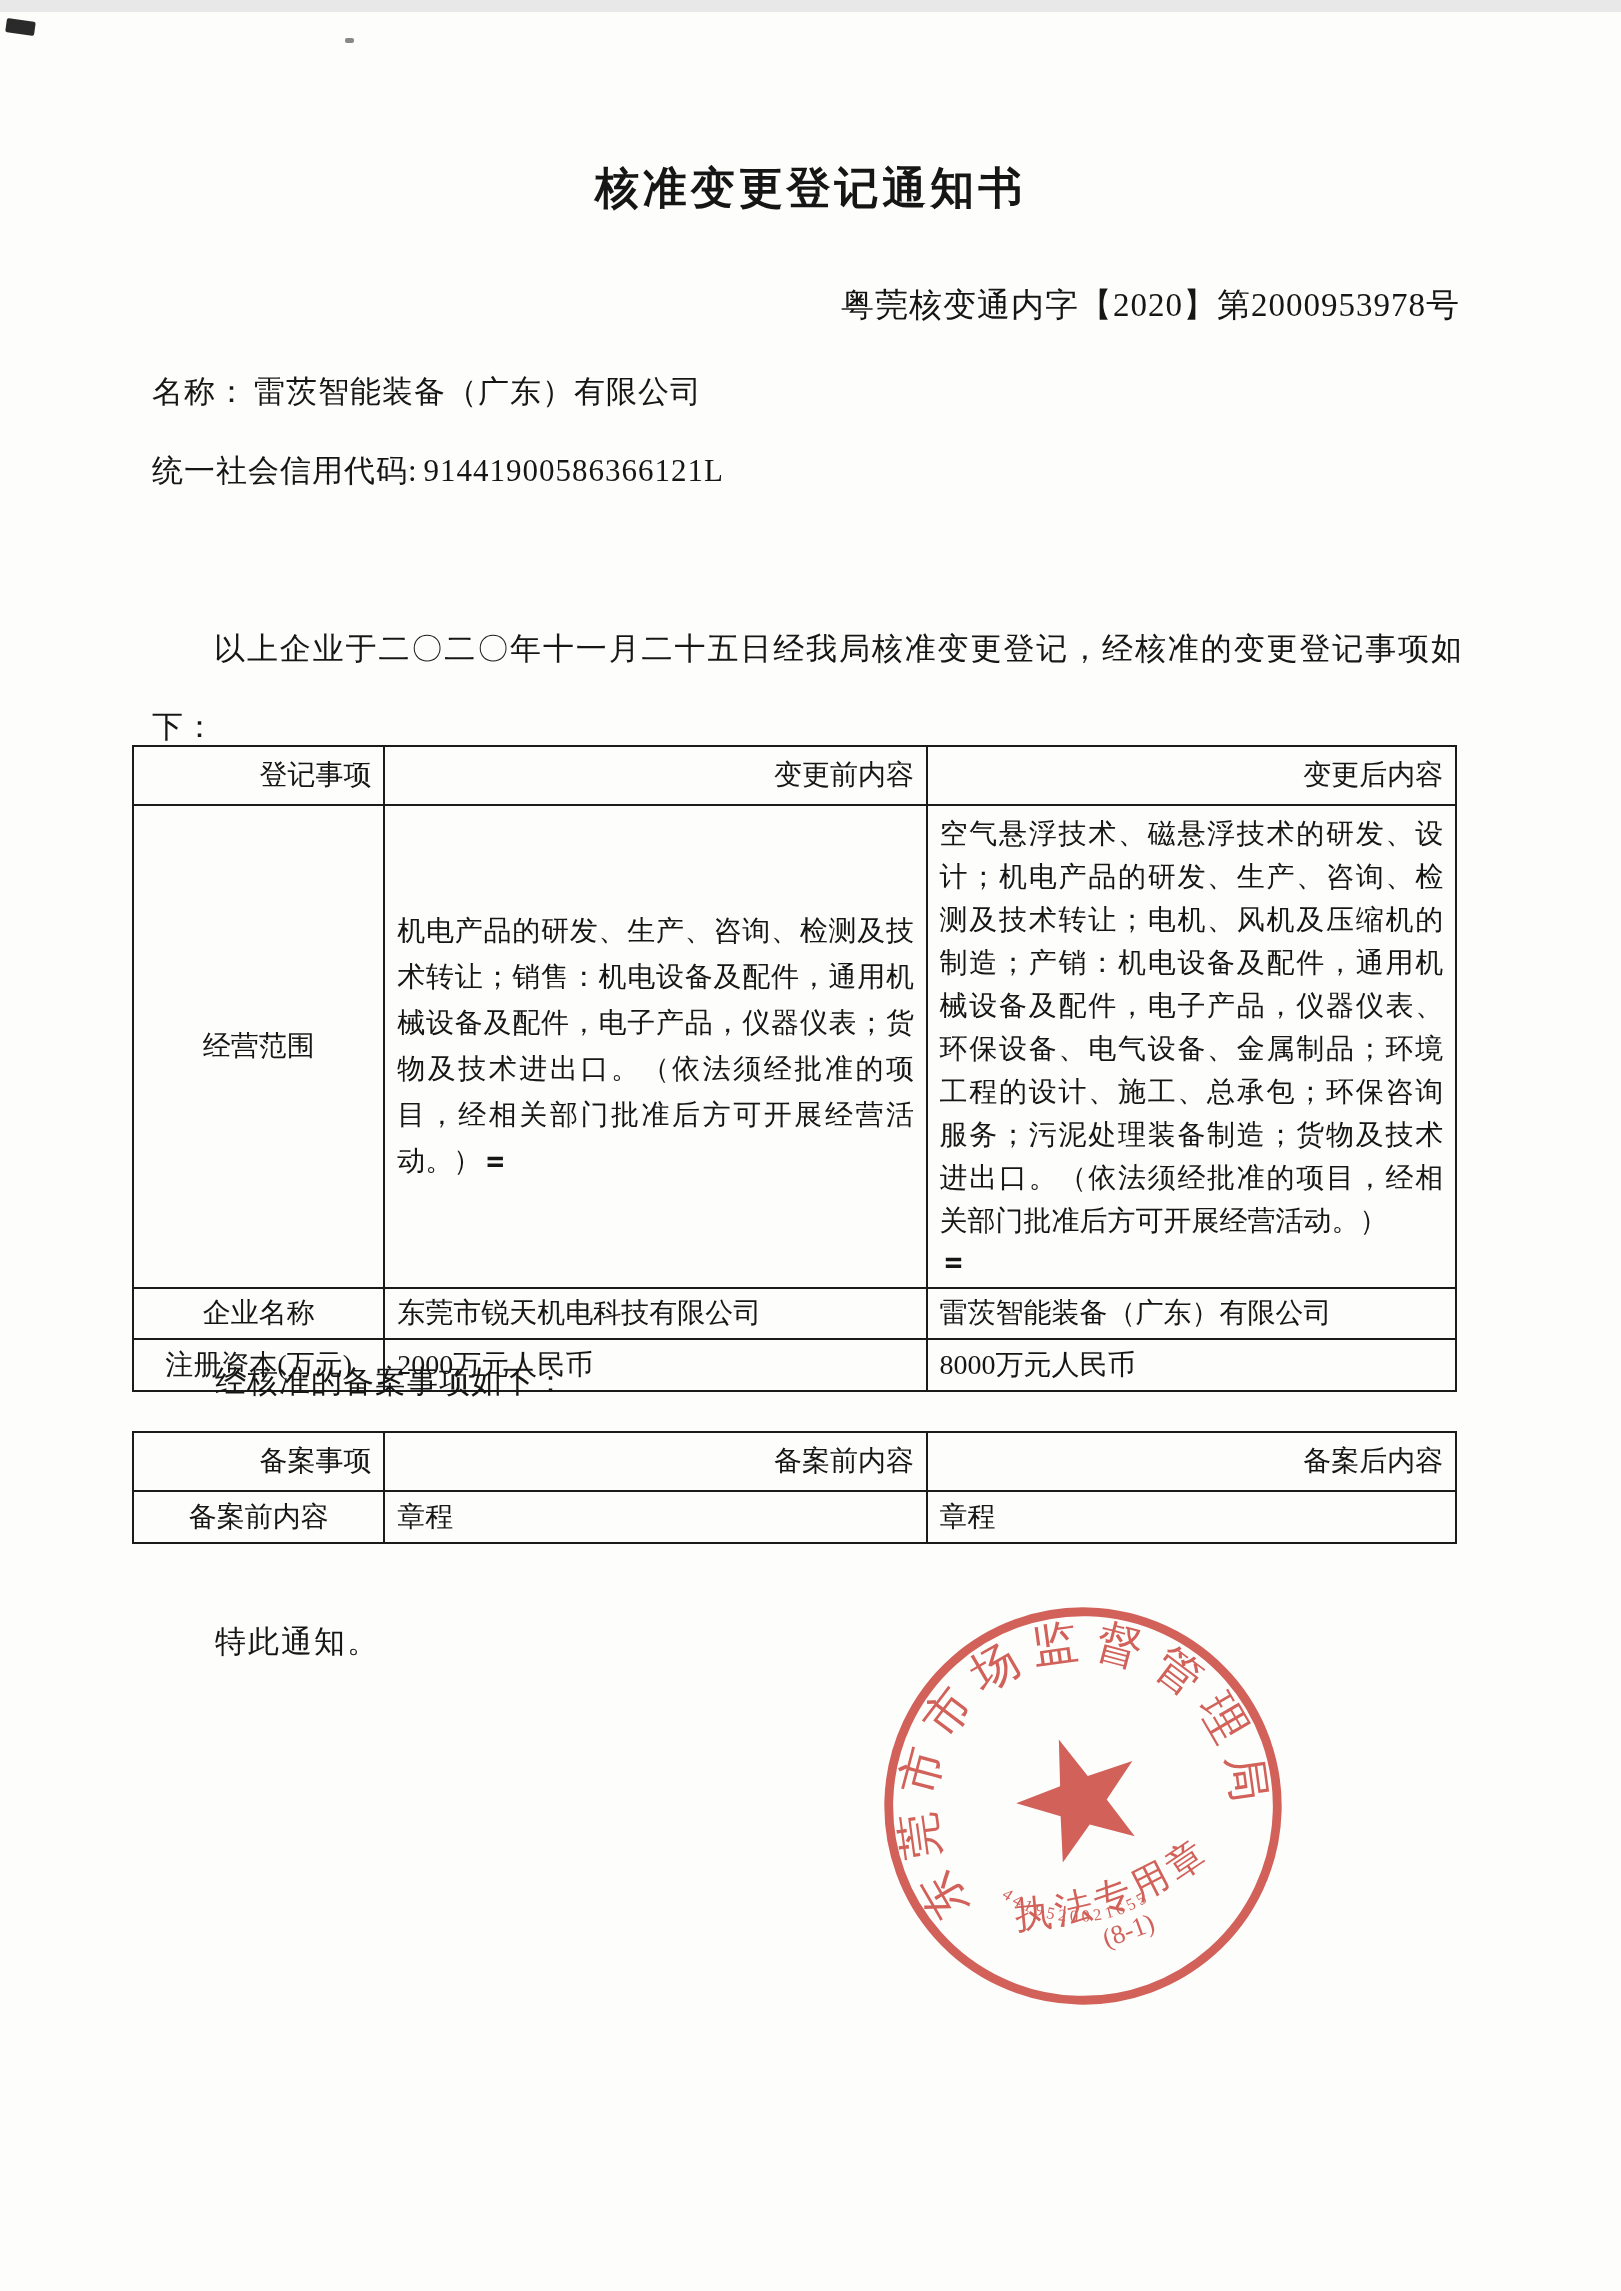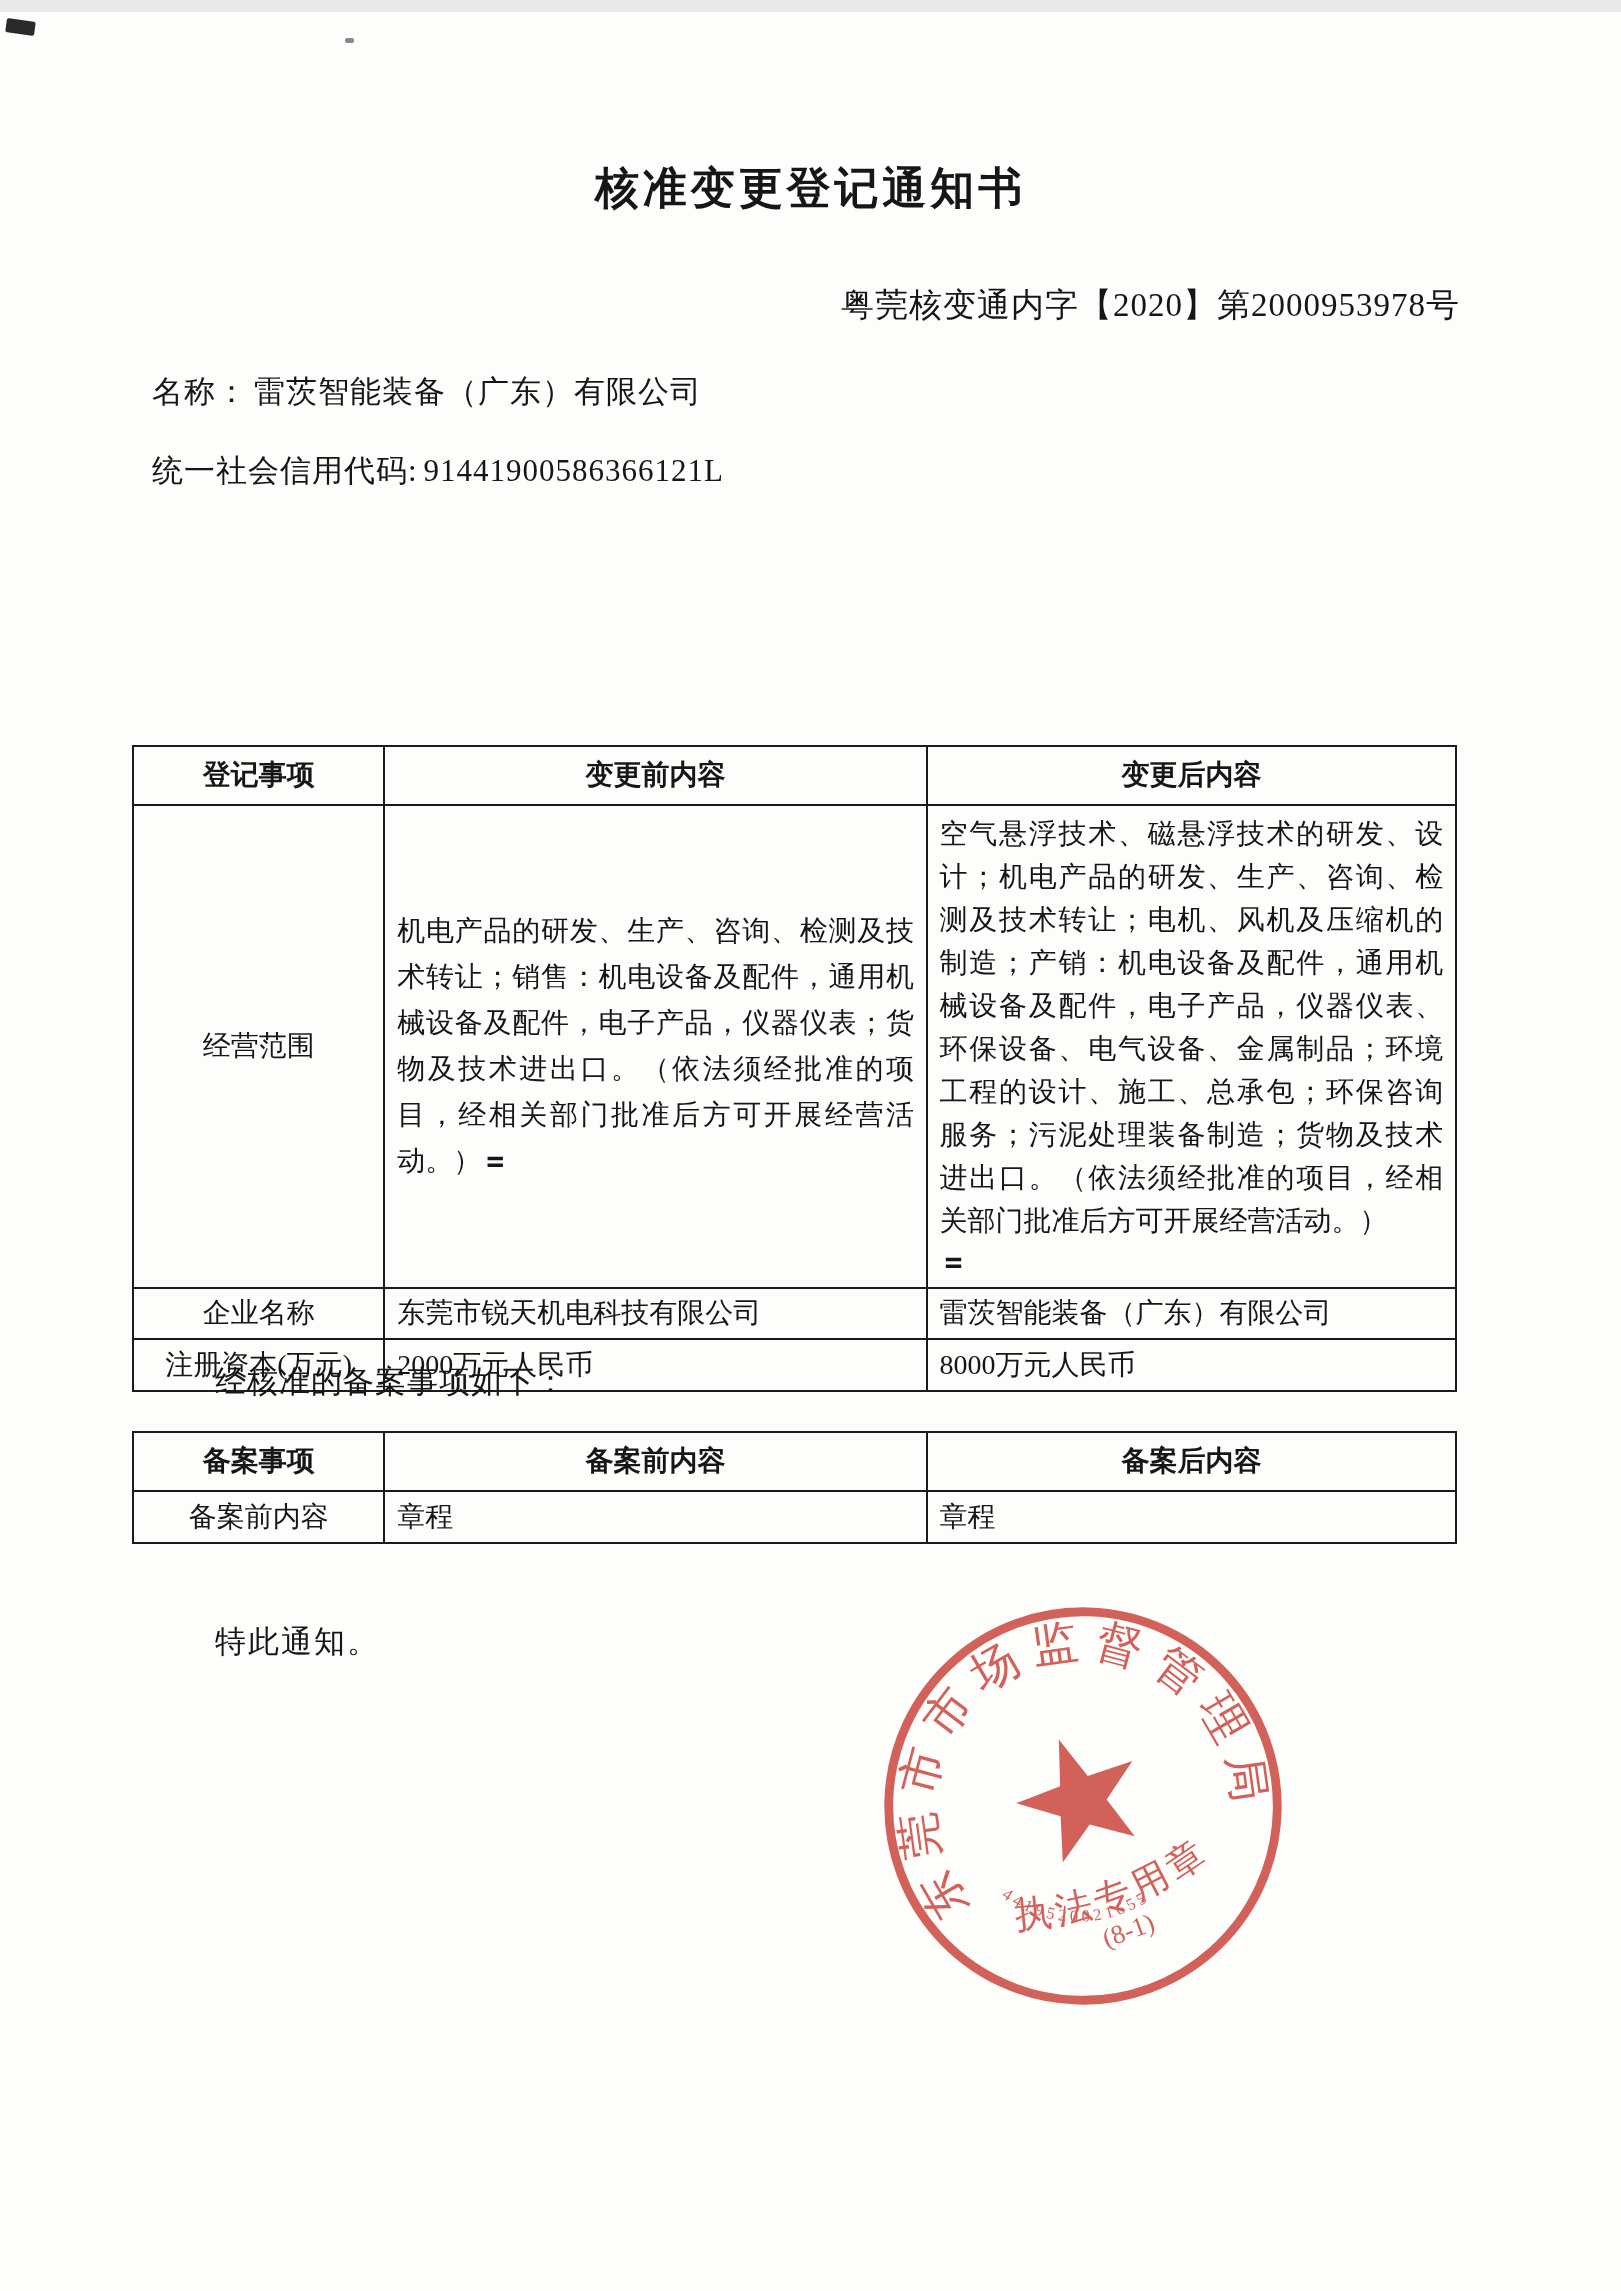--- a/index.html
+++ b/index.html
@@ -43,21 +43,21 @@
     border-collapse:collapse;table-layout:fixed;
     border:2.9px solid #1b1b1b;
     font-size:28px;
   }
   table.doc-table th,table.doc-table td{
     border:2px solid #1b1b1b;
     padding:5.9px 11.8px;
     vertical-align:middle;
     overflow:hidden;
   }
-  table.doc-table th{font-weight:700;text-align:center;height:45px;}
+  table.doc-table th{font-weight:400;text-align:right;height:45px;}
   .change-table{top:733px;}
   .filing-table{top:1419px;}
   .col-item{width:19%;}
   .col-before{width:41%;}
   .col-after{width:40%;}
   td.cell-label{text-align:center;padding-left:9.8px;}
   td.cell-scope-before{line-height:46px;text-align:justify;}
   td.cell-scope-after{line-height:43px;text-align:justify;}
   .row-scope{height:421px;}
   .row-plain{height:51px;}
@@ -103,20 +103,21 @@
   <div class="ref-number">粤莞核变通内字【2020】第2000953978号</div>
 
   <div class="info-line name-line">
     <span class="lbl">名称：</span><span>雷茨智能装备（广东）有限公司</span>
   </div>
 
   <div class="info-line credit-line">
     <span class="lbl">统一社会信用代码:</span><span>91441900586366121L</span>
   </div>
 
+  <p class="intro">以上企业于二〇二〇年十一月二十五日经我局核准变更登记，经核准的变更登记事项如下：</p>
 
   <table class="doc-table change-table">
     <colgroup>
       <col class="col-item">
         <col class="col-before">
         <col class="col-after">
     </colgroup>
     <thead>
       <tr>
         <th>登记事项</th>

